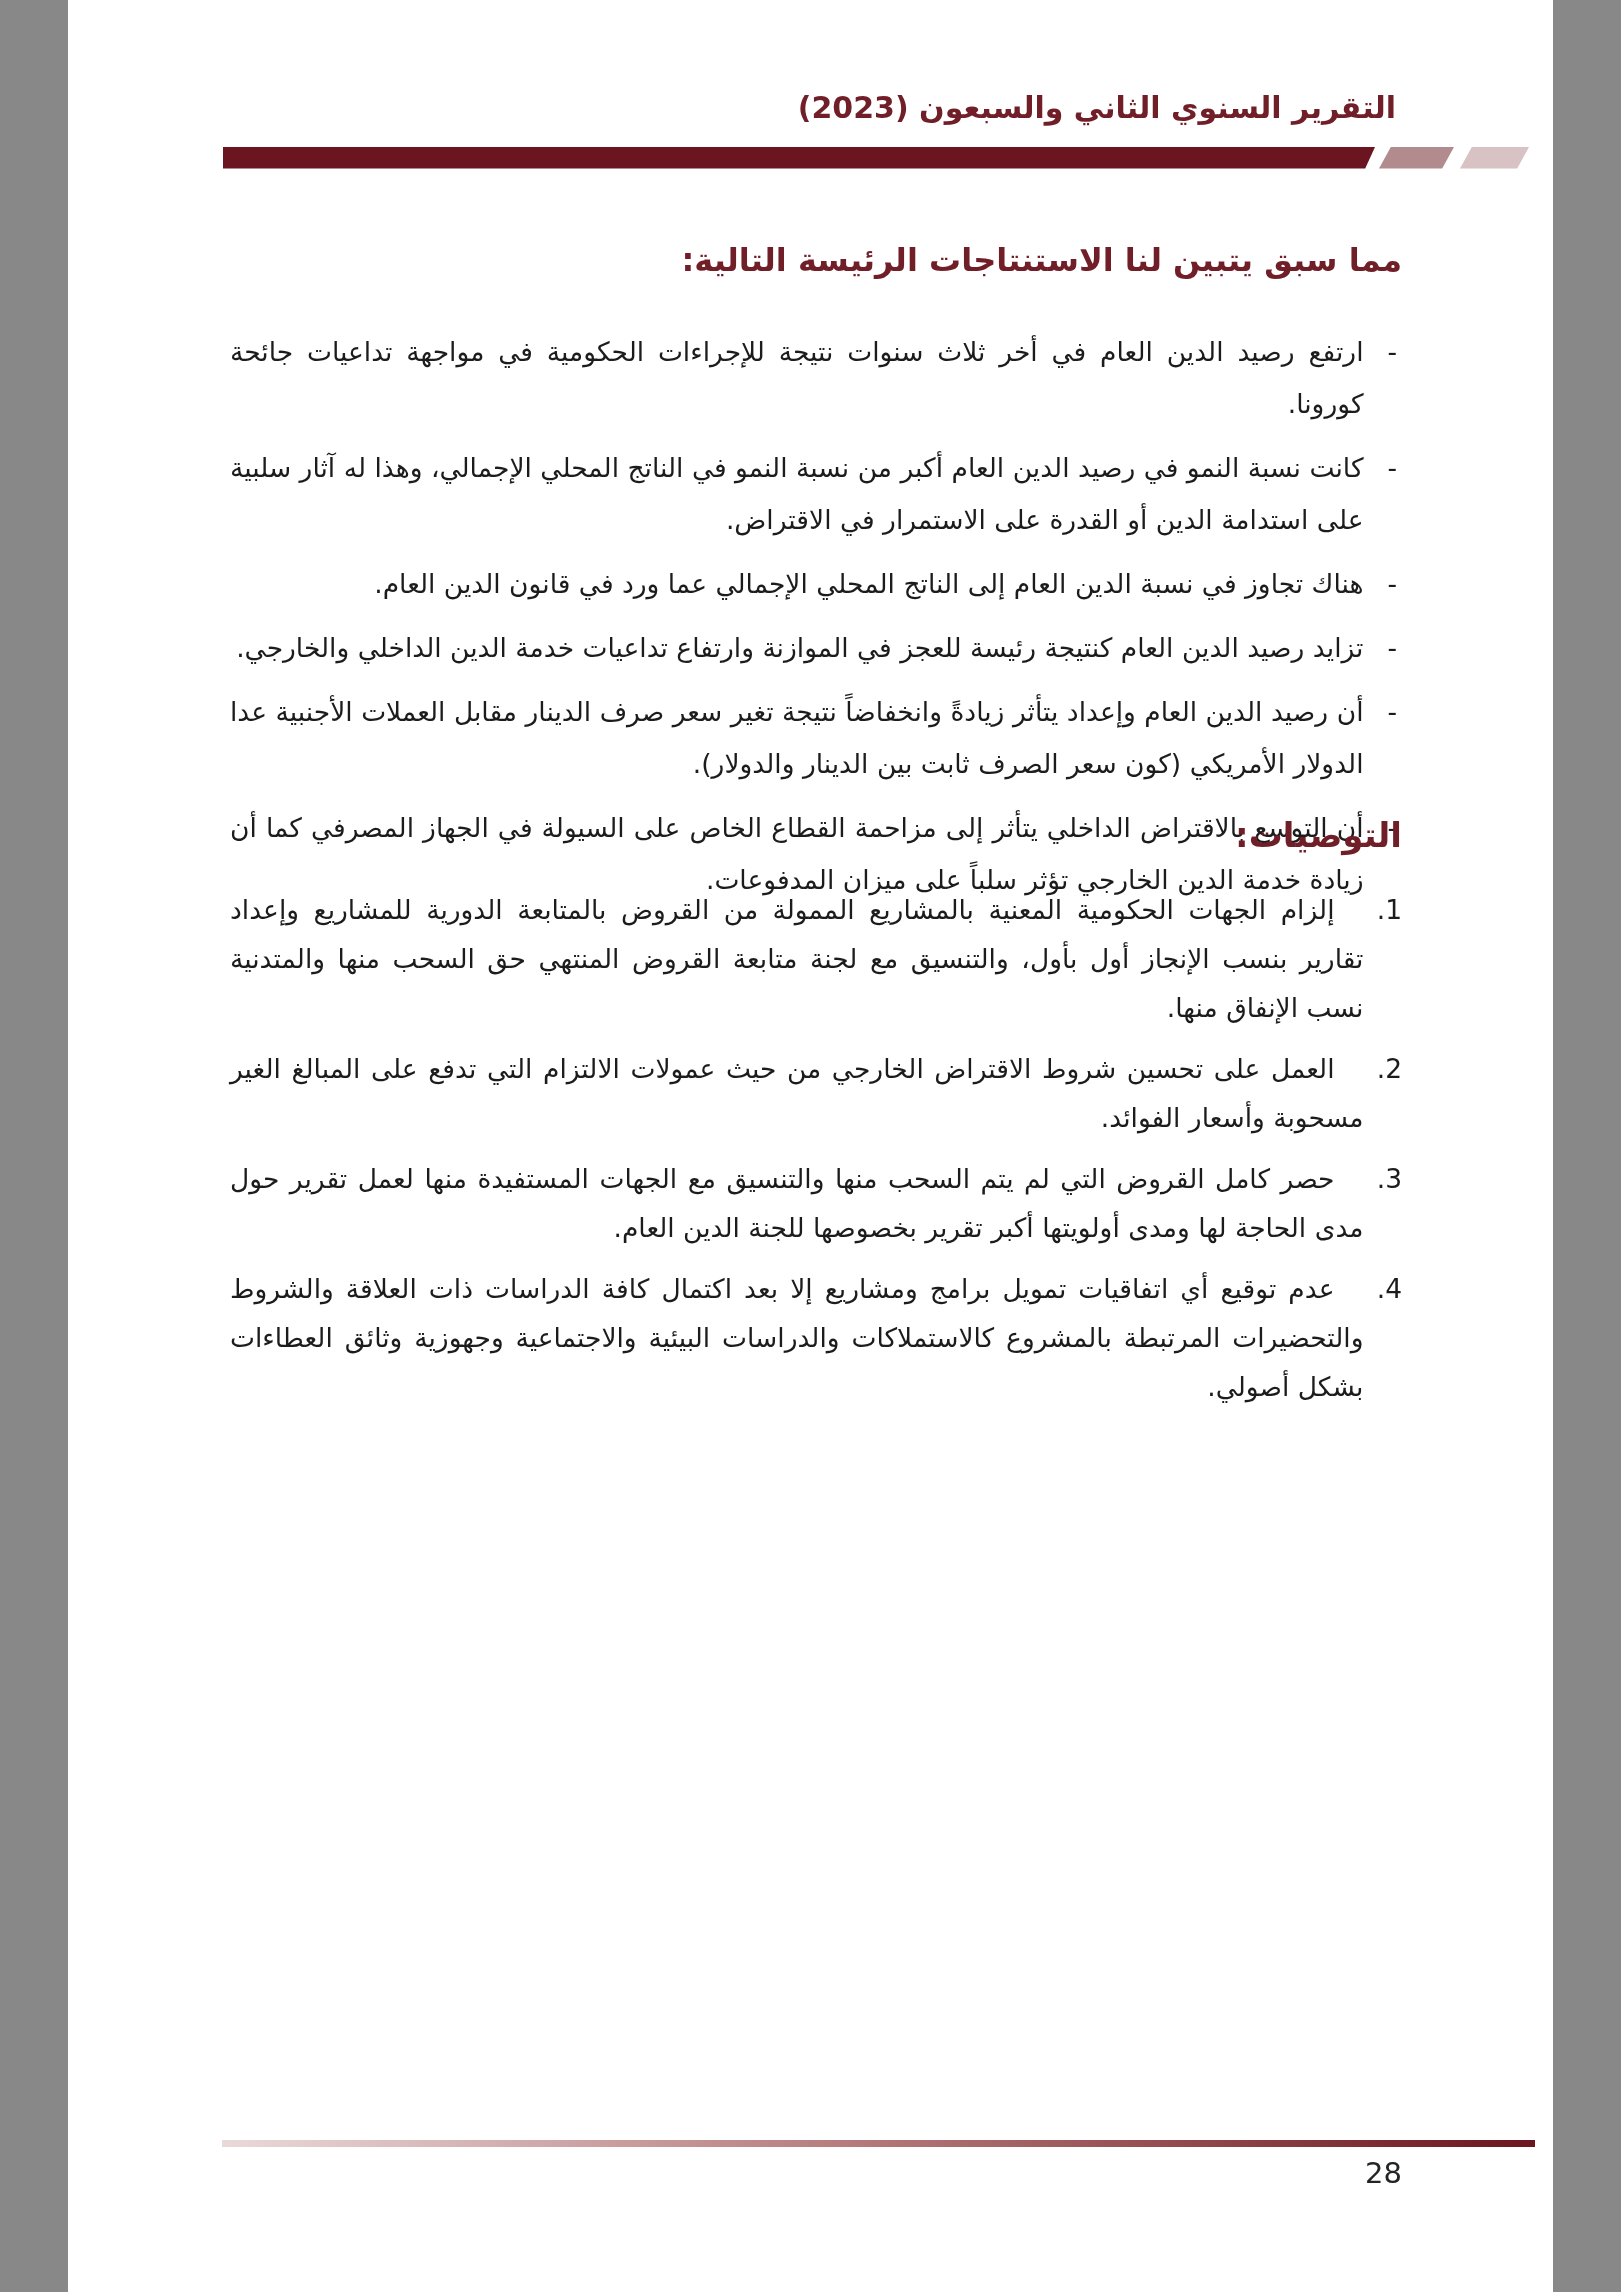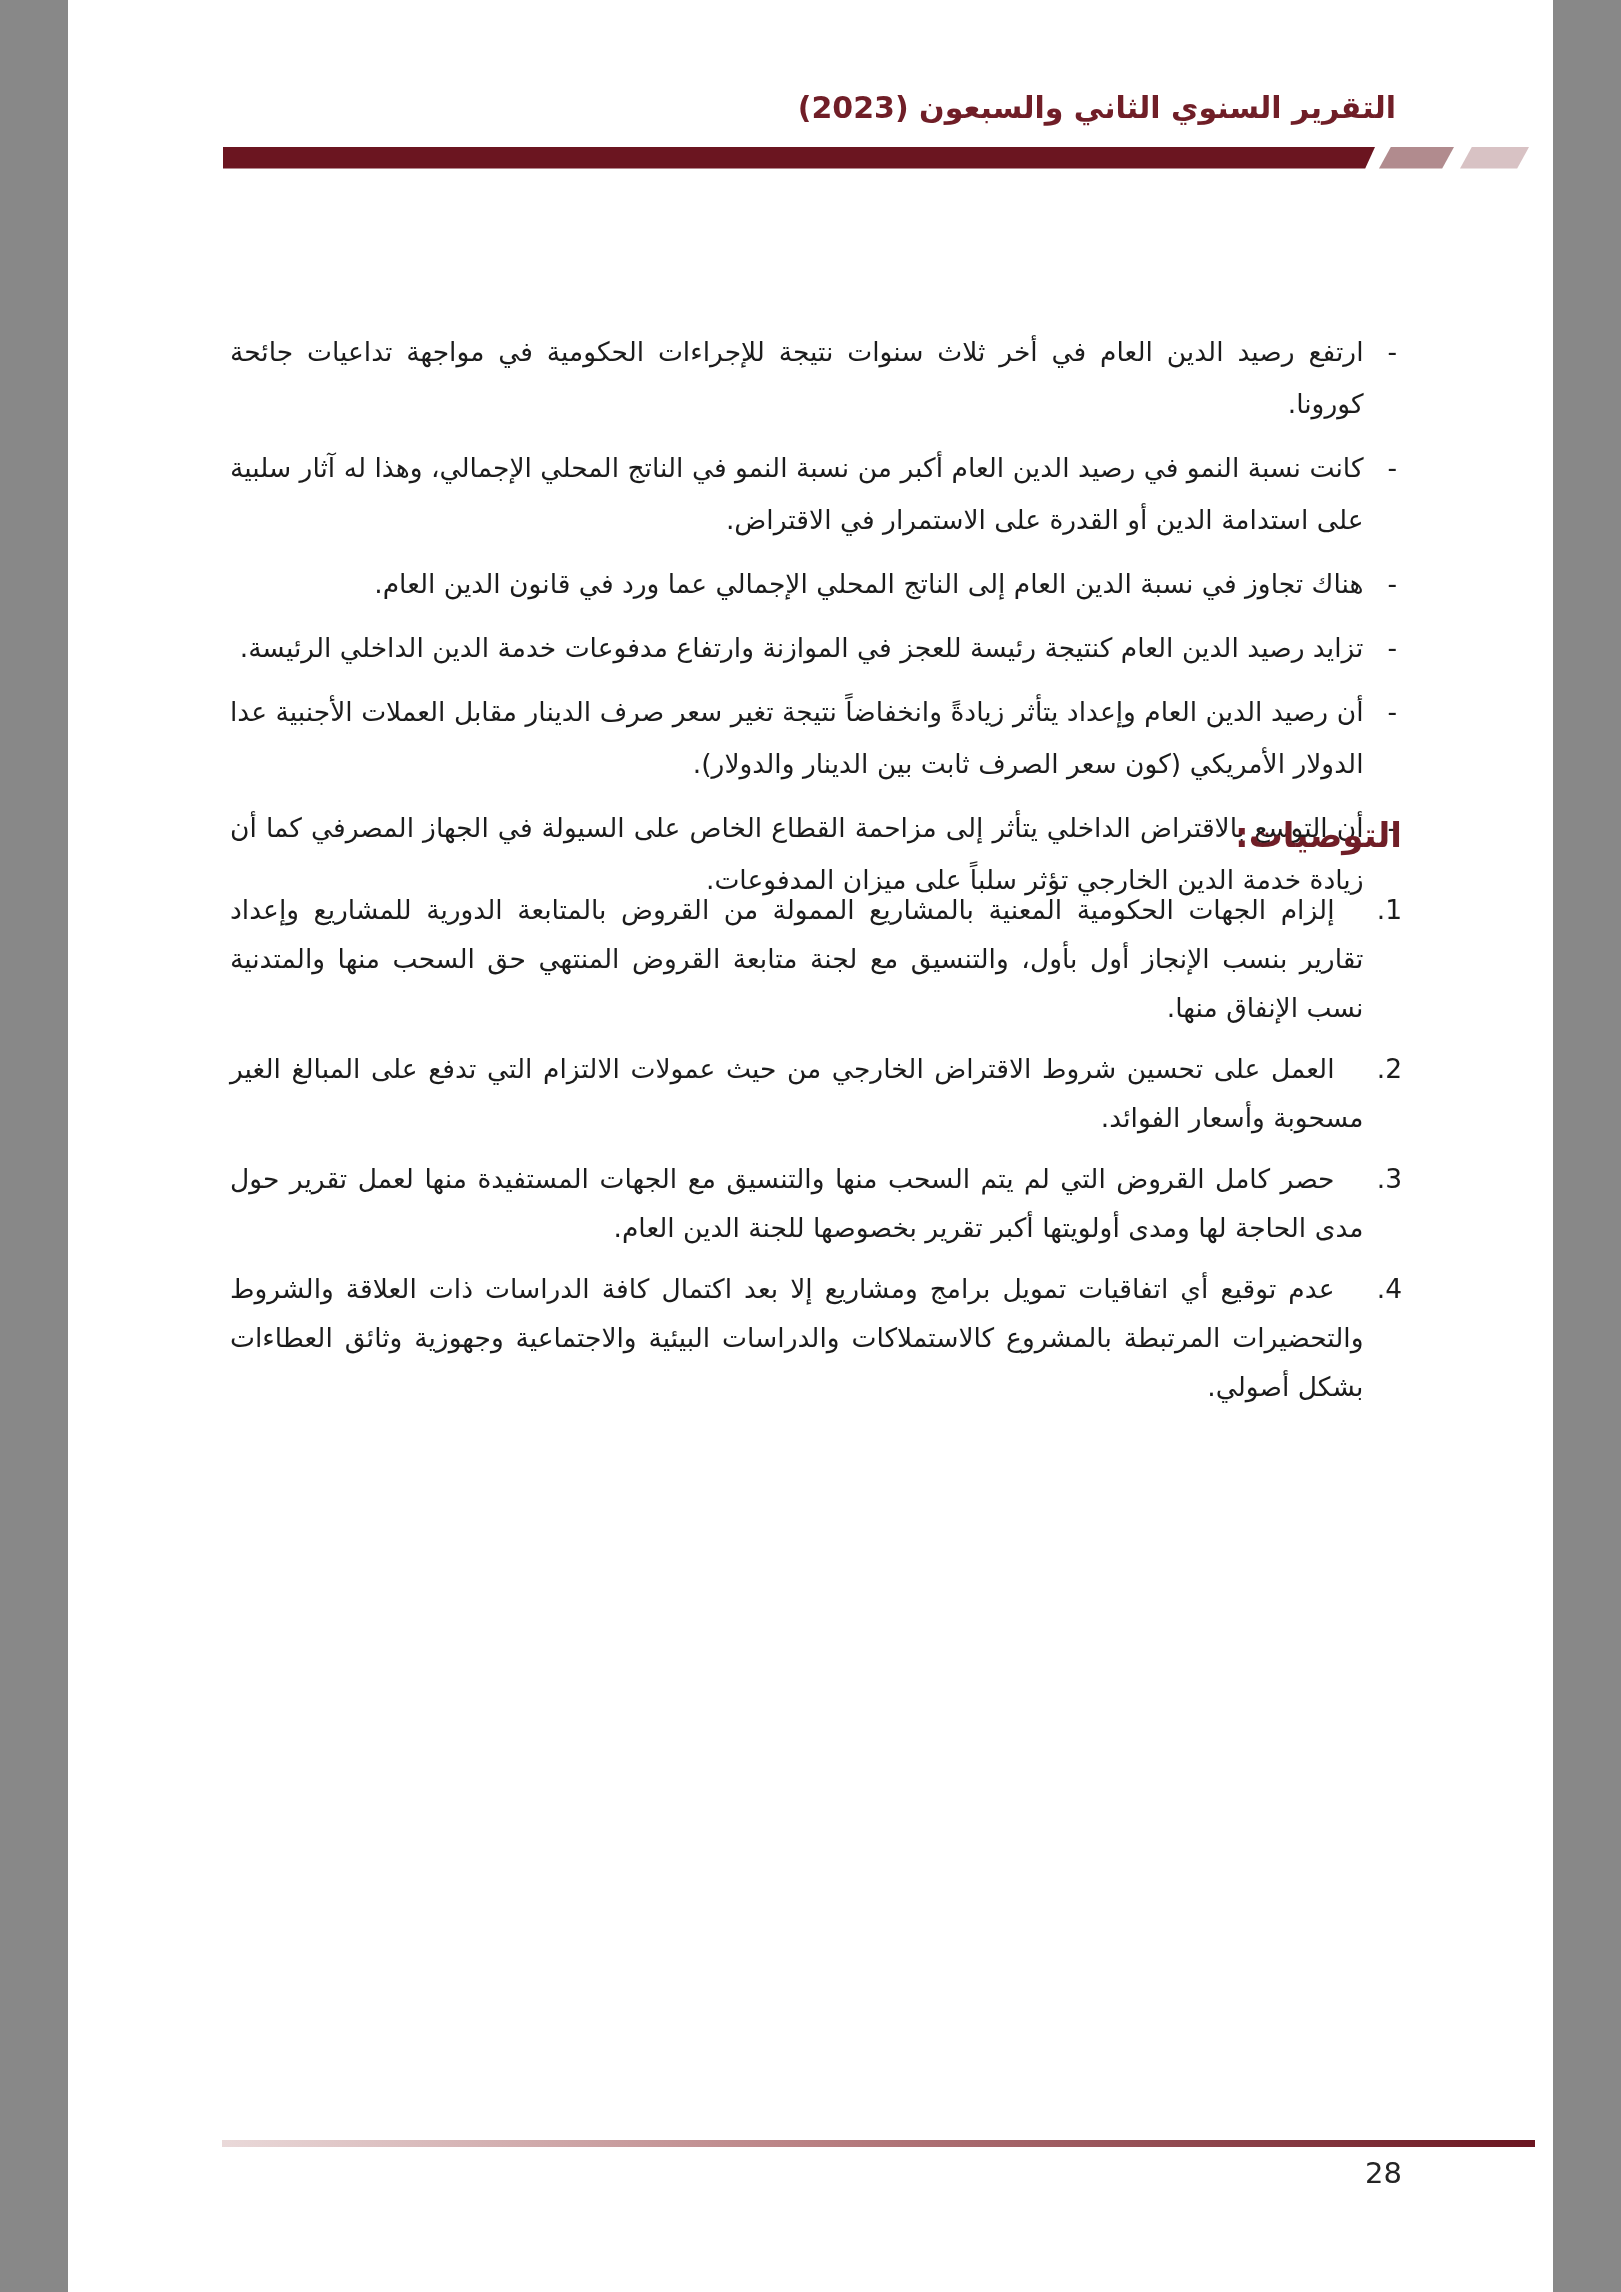--- a/index.html
+++ b/index.html
@@ -107,37 +107,38 @@
 <body>
 
 <div class="page">
 
   <div class="header-title">التقرير السنوي الثاني والسبعون (2023)</div>
 
   <div class="bar bar-dark"></div>
   <div class="bar bar-med"></div>
   <div class="bar bar-light"></div>
 
+  <h1 class="section-heading h-conclusions">مما سبق يتبين لنا الاستنتاجات الرئيسة التالية:</h1>
 
   <div class="list list-bullets">
     <div class="li">
       <span class="marker">-</span>
       <p>ارتفع رصيد الدين العام في أخر ثلاث سنوات نتيجة للإجراءات الحكومية في مواجهة تداعيات جائحة كورونا.</p>
     </div>
     <div class="li">
       <span class="marker">-</span>
       <p>كانت نسبة النمو في رصيد الدين العام أكبر من نسبة النمو في الناتج المحلي الإجمالي، وهذا له آثار سلبية على استدامة الدين أو القدرة على الاستمرار في الاقتراض.</p>
     </div>
     <div class="li">
       <span class="marker">-</span>
       <p>هناك تجاوز في نسبة الدين العام إلى الناتج المحلي الإجمالي عما ورد في قانون الدين العام.</p>
     </div>
     <div class="li">
       <span class="marker">-</span>
-      <p>تزايد رصيد الدين العام كنتيجة رئيسة للعجز في الموازنة وارتفاع مدفوعات خدمة الدين الداخلي الرئيسة.</p>
+      <p>تزايد رصيد الدين العام كنتيجة رئيسة للعجز في الموازنة وارتفاع تداعيات خدمة الدين الداخلي والخارجي.</p>
     </div>
     <div class="li">
       <span class="marker">-</span>
       <p>أن رصيد الدين العام وإعداد يتأثر زيادةً وانخفاضاً نتيجة تغير سعر صرف الدينار مقابل العملات الأجنبية عدا الدولار الأمريكي (كون سعر الصرف ثابت بين الدينار والدولار).</p>
     </div>
     <div class="li">
       <span class="marker">-</span>
       <p>أن التوسع بالاقتراض الداخلي يتأثر إلى مزاحمة القطاع الخاص على السيولة في الجهاز المصرفي كما أن زيادة خدمة الدين الخارجي تؤثر سلباً على ميزان المدفوعات.</p>
     </div>
   </div>

